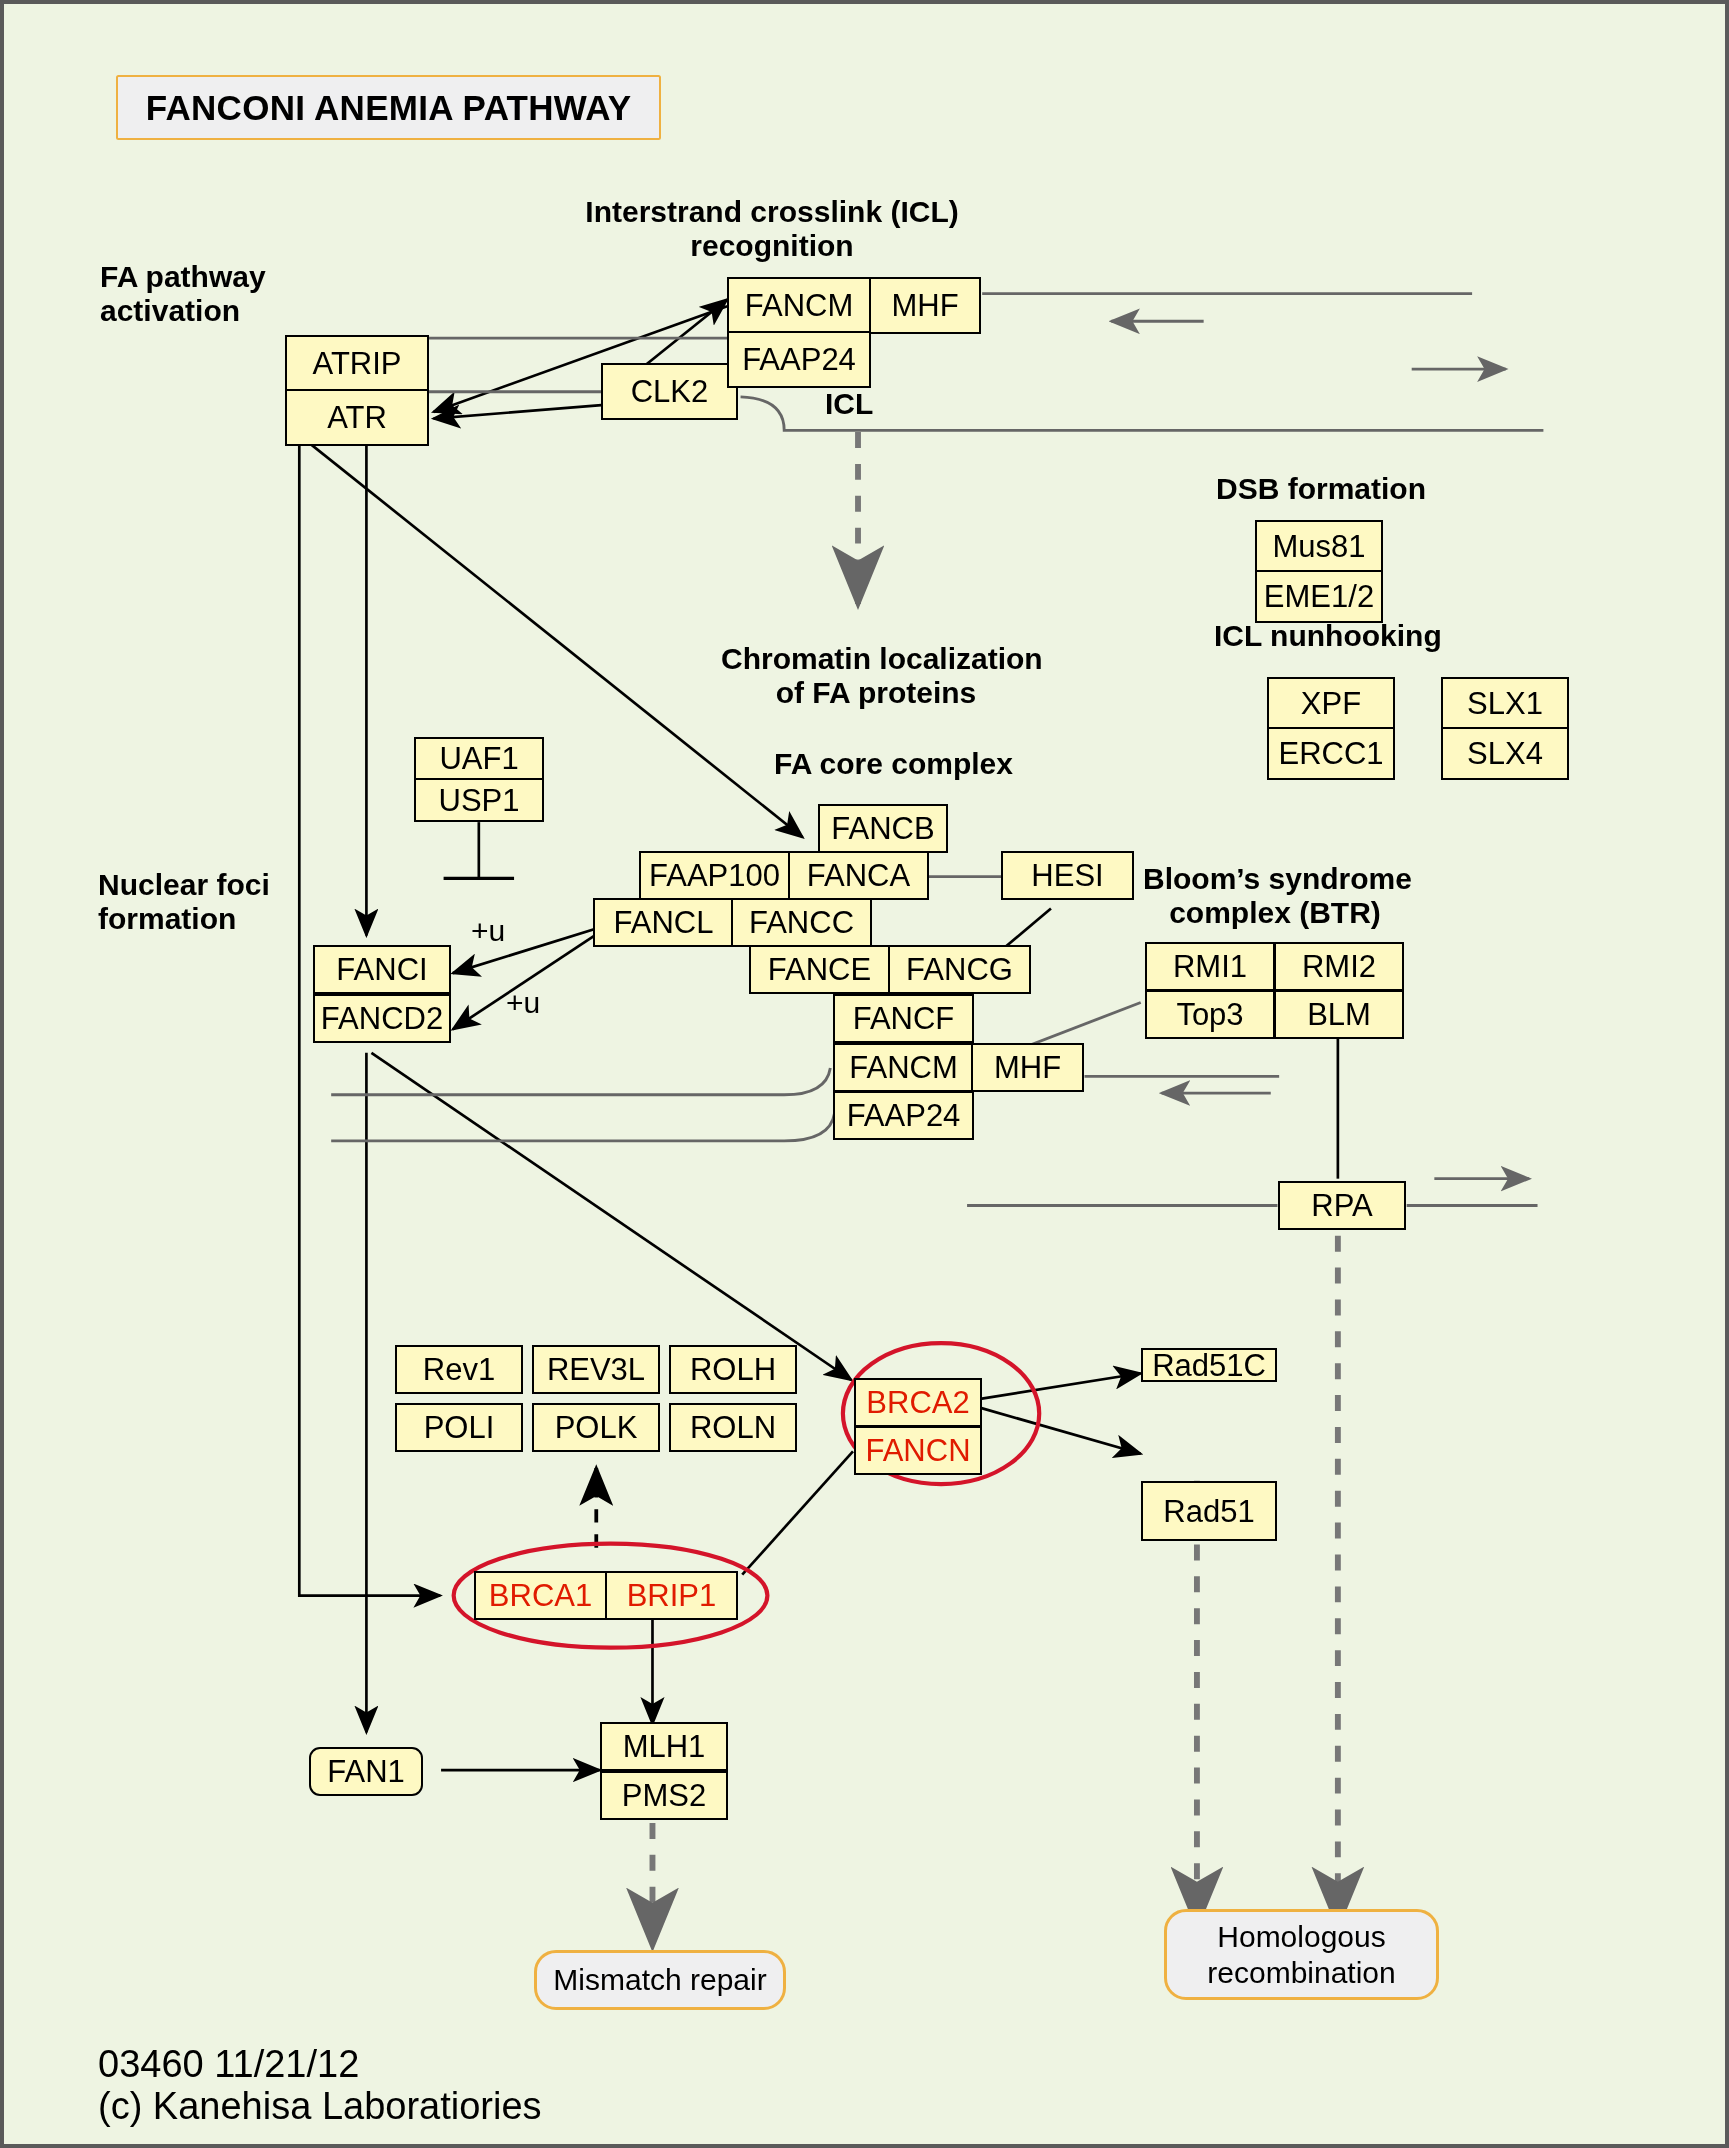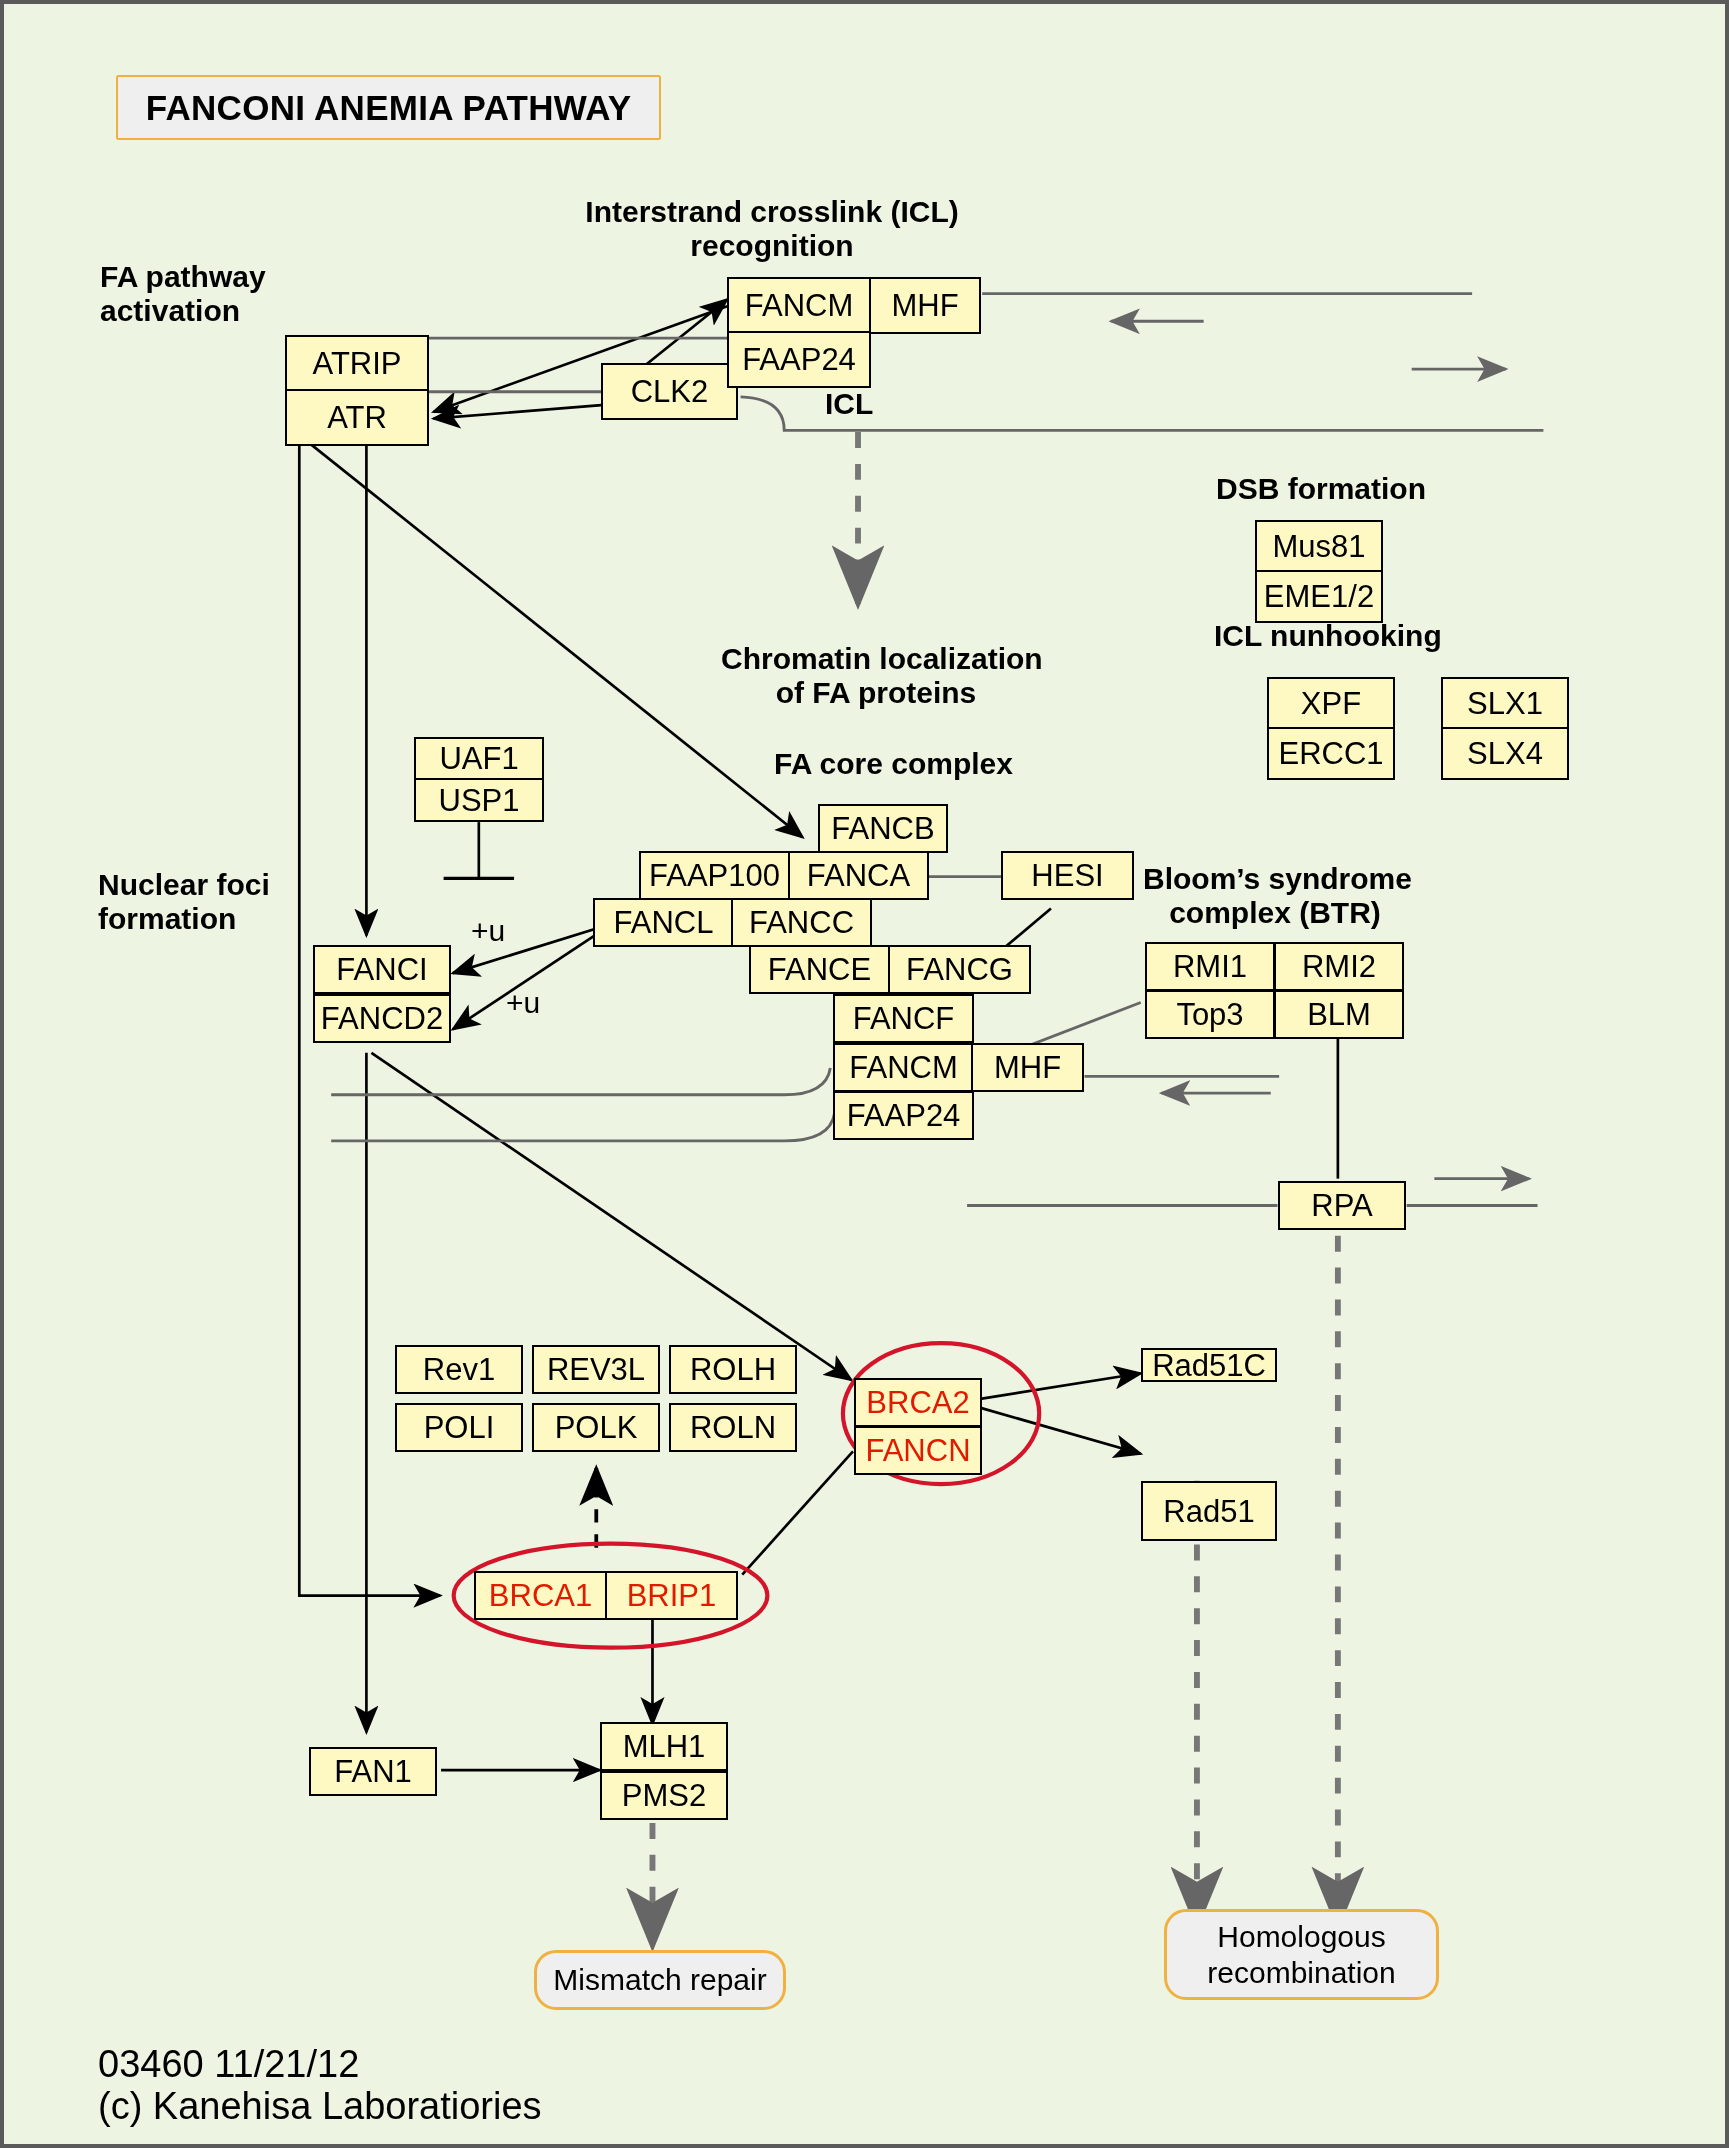--- a/index.html
+++ b/index.html
@@ -257,21 +257,21 @@
 
   <div class="gbox red" style="left:850px;top:1374px;width:128px;height:49px;">BRCA2</div>
   <div class="gbox red" style="left:850px;top:1422px;width:128px;height:49px;">FANCN</div>
 
   <div class="gbox" style="left:1137px;top:1344px;width:136px;height:34px;">Rad51C</div>
   <div class="gbox" style="left:1137px;top:1429px;width:136px;height:60px;margin-top:48px;">Rad51</div>
 
   <div class="gbox red" style="left:470px;top:1567px;width:133px;height:49px;">BRCA1</div>
   <div class="gbox red" style="left:601px;top:1567px;width:133px;height:49px;">BRIP1</div>
 
-  <div class="gbox" style="left:305px;top:1743px;width:128px;height:49px;">FAN1</div>
+  <div class="gbox" style="left:305px;top:1743px;width:114px;height:49px;border-radius:11px;">FAN1</div>
 
   <div class="gbox" style="left:596px;top:1718px;width:128px;height:49px;">MLH1</div>
   <div class="gbox" style="left:596px;top:1767px;width:128px;height:49px;">PMS2</div>
 
   <div class="mapbox" style="left:530px;top:1946px;width:252px;height:60px;">Mismatch repair</div>
 
   <div class="mapbox" style="left:1160px;top:1905px;width:275px;height:91px;white-space:pre;">Homologous
 recombination</div>
 
   <div class="footer" style="left:94px;top:2035px;">03460 11/21/12</div>

